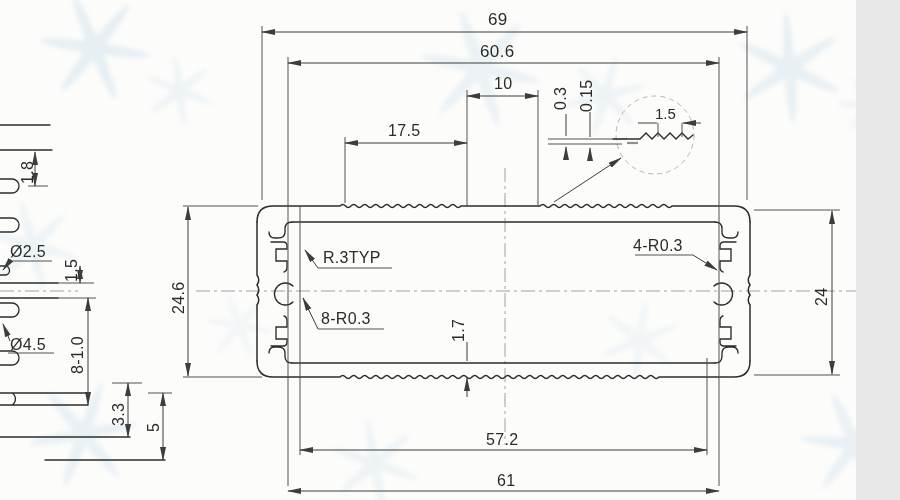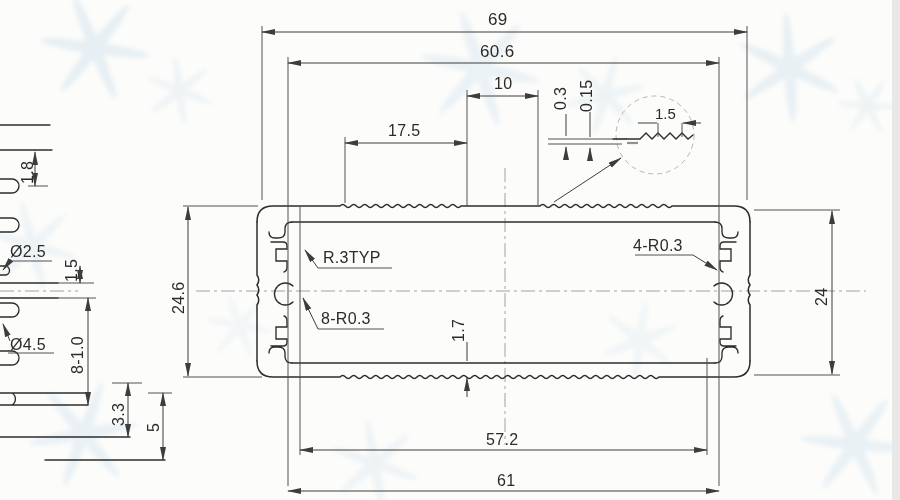--- a/index.html
+++ b/index.html
@@ -1,17 +1,17 @@
 <!DOCTYPE html>
 <html><head>
 <meta charset="utf-8">
 <style>
   html,body{margin:0;padding:0;background:#e8e8e8;}
-  .page{position:relative;width:892px;height:500px;background:#fcfcfa;overflow:hidden;
-        font-family:"Liberation Sans", sans-serif;}
+  .page{position:relative;width:828px;height:500px;background:#fcfcfa;overflow:hidden;
+        font-family:"Liberation Sans", sans-serif;padding-left:28px;}
   .page svg{position:absolute;left:0;top:0;z-index:2;}
   
   .flake{position:absolute;z-index:1;filter:blur(2px);}
   .flake i{position:absolute;left:0;top:45%;width:100%;height:11%;
            background:#b6d2e6;border-radius:50%;display:block;}
   .flake i:nth-child(2){transform:rotate(60deg);}
   .flake i:nth-child(3){transform:rotate(120deg);}
   
   .profile{stroke:#2d2d2d;stroke-width:1.5;fill:none;stroke-linecap:round;}
   .inner{stroke:#2d2d2d;stroke-width:1.35;fill:none;stroke-linecap:round;}

